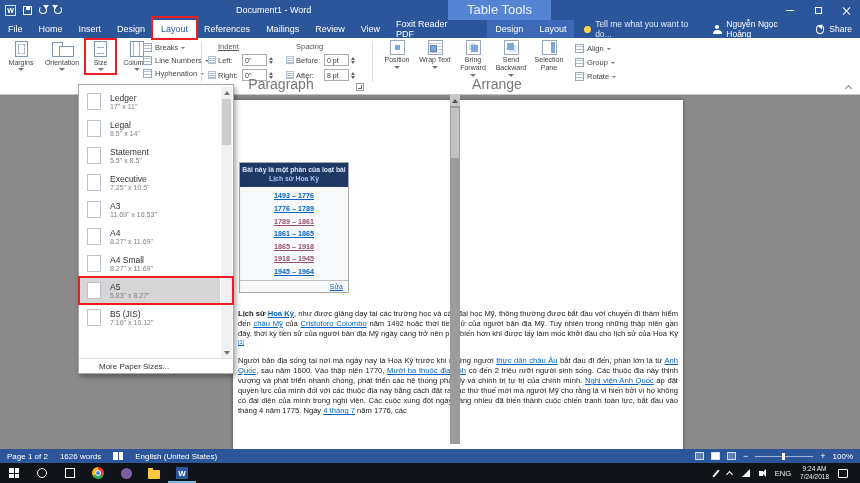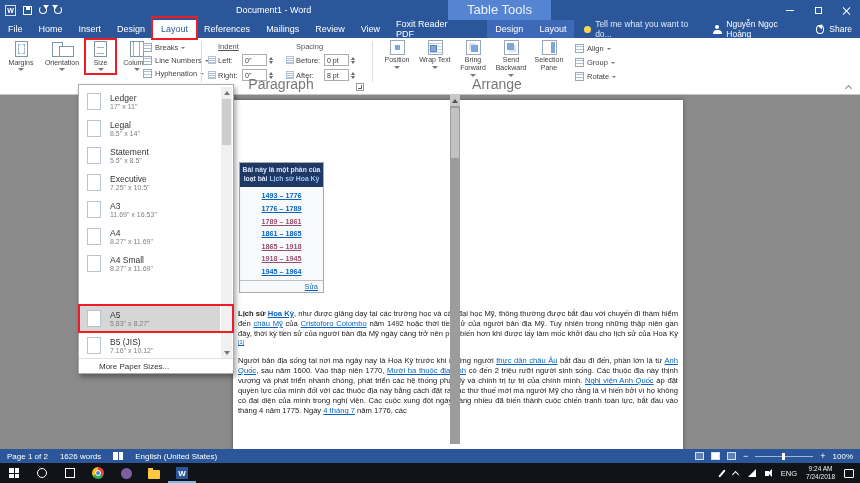--- a/index.html
+++ b/index.html
@@ -102,40 +102,40 @@
 
   
   .docarea { position:absolute; top:95px; left:0; right:0; bottom:34px; background:#8a8a8a; overflow:hidden; }
   .page { position:absolute; left:233px; top:5px; width:450px; height:380px; background:#fff; box-shadow:0 0 4px rgba(0,0,0,.4); }
   .doc-scroll { position:absolute; left:450px; top:0; width:10px; height:349px; background:#9c9c9c; }
   .sbtn { width:10px; height:11px; background:#c8c8c8; display:flex; align-items:center; justify-content:center; }
   .tri-up { width:0; height:0; border-left:3px solid transparent; border-right:3px solid transparent; border-bottom:4px solid #555; }
   .tri-down { width:0; height:0; border-left:3px solid transparent; border-right:3px solid transparent; border-top:4px solid #555; }
   .sthumb { position:absolute; left:1px; top:13px; width:8px; height:50px; background:#c2c2c2; }
 
-  .infobox { margin:62px 0 16px 6px; width:85px; border:1px solid #a9a9a9; background:#f8f9fb; font-size:7px; }
+  .infobox { margin:62px 0 16px 6px; width:110px; border:1px solid #a9a9a9; background:#f8f9fb; font-size:7px; }
   .ib-head { background:#1f3864; color:#d8e4f8; font-weight:bold; text-align:center; padding:3px 2px; line-height:1.3; font-size:6.8px; }
   .ib-head .ib-title { color:#9cc3f5; }
   .ib-links { padding:3px 0 2px; }
   .ib-link { text-align:center; padding:1.8px 0; font-weight:bold; font-size:7.2px; }
   .lnk { color:#0563c1; text-decoration:underline; }
   .vlnk { color:#954f72; text-decoration:underline; }
   .ib-edit { border-top:1px solid #bfbfbf; text-align:right; padding:2px 5px; font-size:7px; }
 
   .bodytext { margin:13px 5px 0; font-size:7.6px; line-height:1.33; color:#1a1a1a; text-align:justify; }
   .para { margin-bottom:5px; }
   .b { font-weight:bold; }
   .sup { vertical-align:super; font-size:5.5px; }
 
   
   .size-dd { position:absolute; left:78px; top:84px; width:156px; height:290px; background:#fff;
              border:1px solid #ababab; box-shadow:2px 3px 5px rgba(0,0,0,.35); z-index:50; }
   .dd-items { position:absolute; left:0; top:3px; right:13px; }
   .dd-item { height:27px; display:flex; align-items:center; gap:9px; padding-left:8px; position:relative; }
-  .dd-item.hl { background:#d6d6d6;margin-top:28px; }
+  .dd-item.hl { background:#d6d6d6; }
   .paper-ic { width:14px; height:17px; border:1px solid #b9c4d2; background:#fff; flex:0 0 auto; }
   .dd-name { font-size:8.5px; color:#333; line-height:1.2; }
   .dd-dims { font-size:7px; color:#808080; }
   .dd-scroll { position:absolute; right:1px; top:2px; width:11px; height:271px; background:#f0f0f0; }
   .ddsbtn { width:11px; height:11px; background:#f0f0f0; display:flex; align-items:center; justify-content:center; }
   .ddsbtn .tri-up { border-bottom-color:#777; } .ddsbtn .tri-down { border-top-color:#777; }
   .dd-thumb { position:absolute; left:1px; top:12px; width:9px; height:46px; background:#cdcdcd; }
   .dd-more { position:absolute; left:0; right:0; bottom:0; height:15px; border-top:1px solid #e0e0e0;
              font-size:8px; color:#333; line-height:15px; padding-left:20px; }
 
@@ -164,21 +164,21 @@
   .i-taskview { width:10px; height:10px; border:1px solid #fff; }
   .i-chrome { width:12px; height:12px; border-radius:50%;
      background:conic-gradient(#ea4335 0 120deg,#34a853 120deg 240deg,#fbbc05 240deg 360deg); position:relative; }
   .i-chrome::after { content:""; position:absolute; inset:3px; background:#4285f4; border:1px solid #fff; border-radius:50%; }
   .i-viber { width:11px; height:11px; border-radius:50%; background:#7b5fa0; }
   .i-folder { width:12px; height:9px; background:#ffc83d; border-radius:1px; position:relative; margin-top:2px; }
   .i-folder::before { content:""; position:absolute; top:-2px; left:0; width:5px; height:2px; background:#ffc83d; }
   .i-word { width:12px; height:12px; background:#2b579a; color:#fff; display:flex; align-items:center; justify-content:center; }
   .i-word::after { content:"W"; font-size:8px; font-weight:bold; }
   .open-app { box-shadow:inset 0 -2px 0 #76b9ed; }
-  .tb-right { margin-left:auto; display:flex; align-items:center; gap:9px; padding-right:6px; }
+  .tb-right { margin-left:auto; display:flex; align-items:center; gap:9px; padding-right:12px; }
   .i-chevup { width:7px; height:5px; position:relative; }
   .i-chevup::after { content:""; position:absolute; left:1px; top:1px; width:4px; height:4px;
      border-left:1px solid #fff; border-top:1px solid #fff; transform:rotate(45deg); }
   .i-pen { width:2px; height:9px; background:#fff; transform:rotate(40deg); border-radius:1px; }
   .i-net { width:0; height:0; border-left:8px solid transparent; border-bottom:8px solid #fff; }
   .i-vol { width:4px; height:5px; background:#fff; position:relative; margin-right:3px; }
   .i-vol::after { content:""; position:absolute; left:3px; top:-2px; border-top:4.5px solid transparent;
      border-bottom:4.5px solid transparent; border-right:4px solid #fff; }
   .tb-lang { font-size:7.5px; }
   .tray-dt { font-size:6.5px; line-height:8px; text-align:center; }

